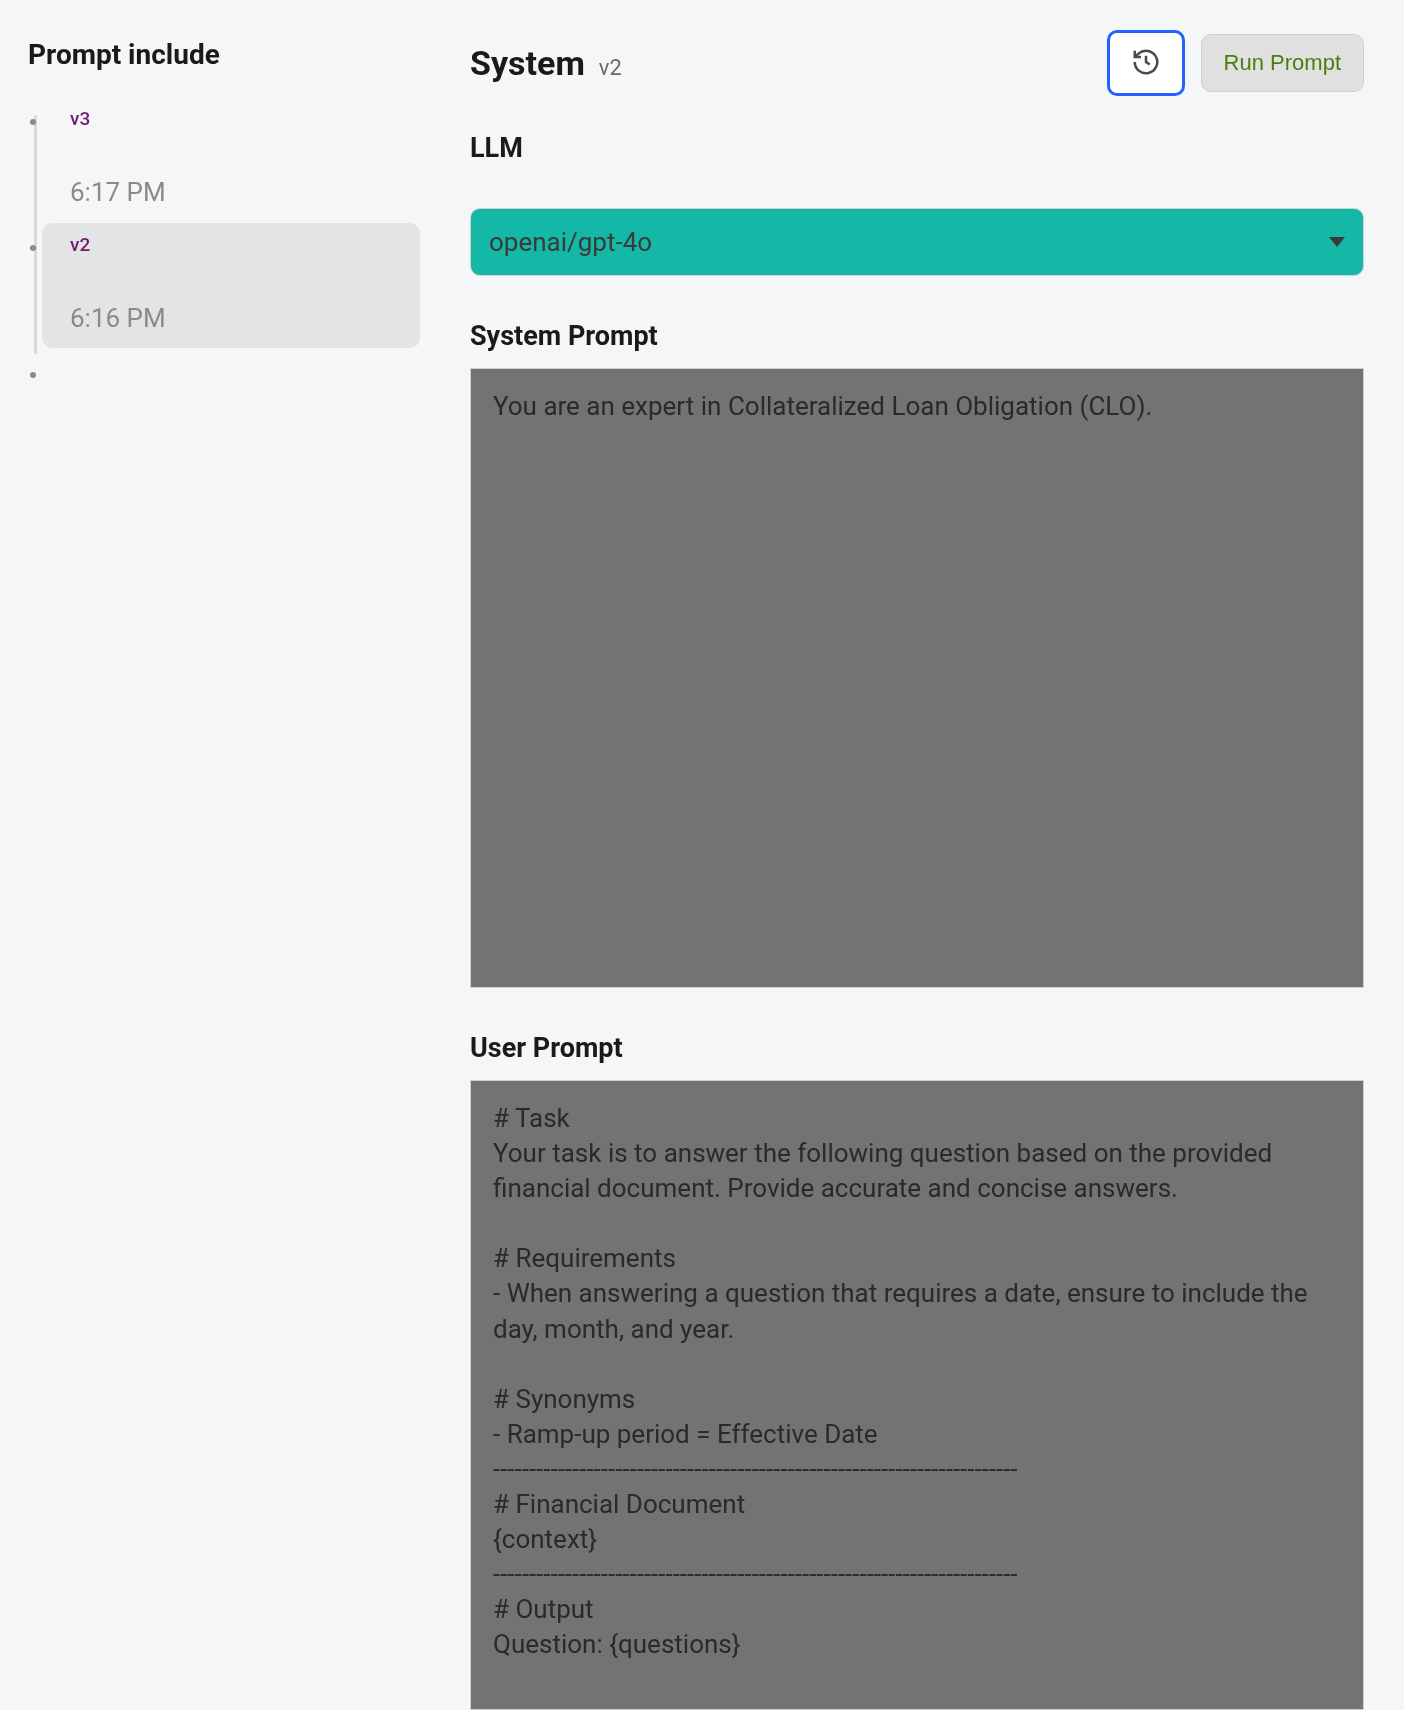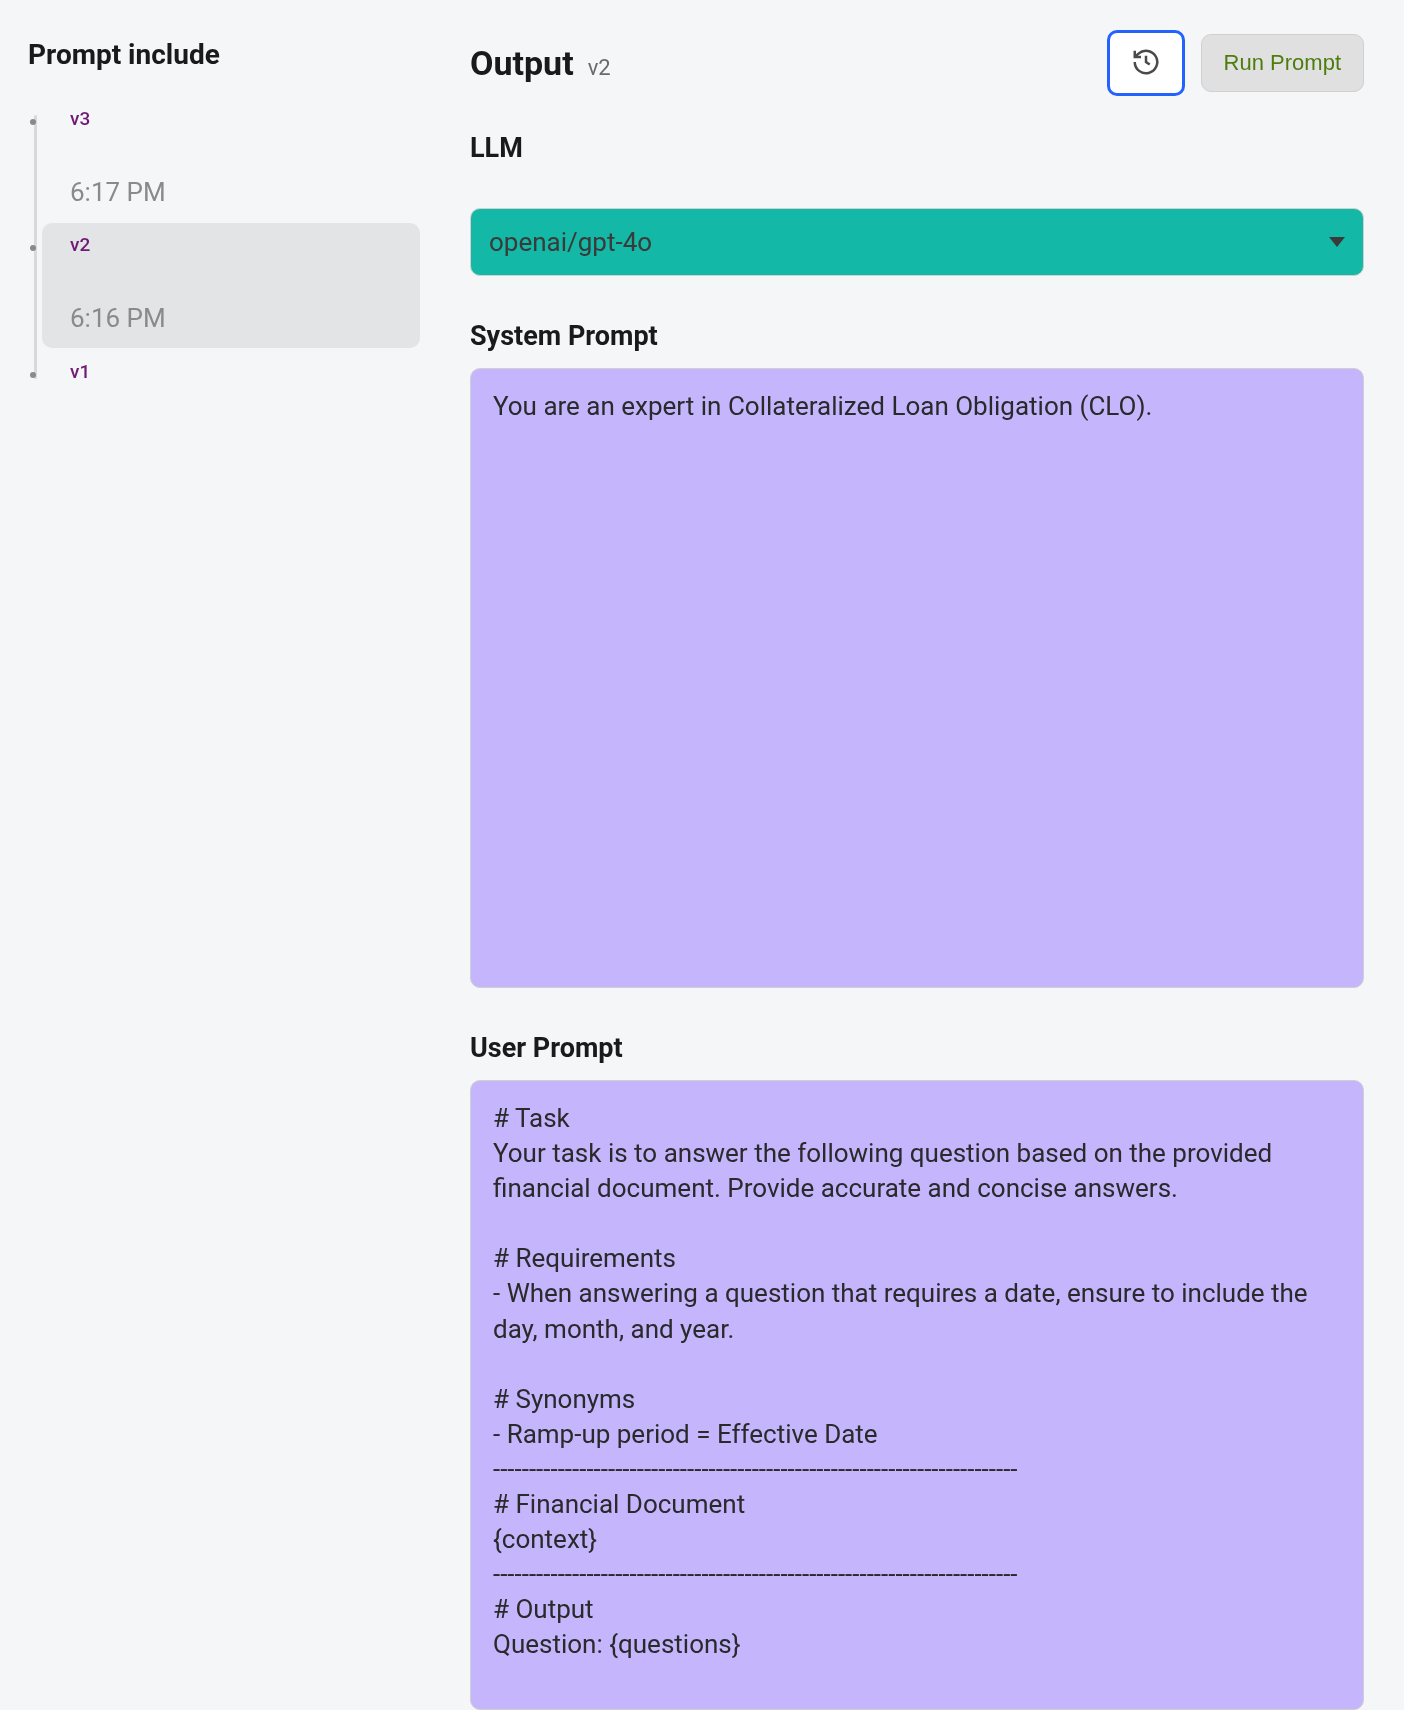--- a/index.html
+++ b/index.html
@@ -160,23 +160,23 @@
       color: #3a3a3a;
     }
     .llm-caret {
       width: 0;
       height: 0;
       border-left: 8px solid transparent;
       border-right: 8px solid transparent;
       border-top: 10px solid #3a3a3a;
     }
     .textarea-box {
-      background: #c4b5fd;
+      background: #737373;
       border: 1px solid #d0d0d0;
-      border-radius: 10px;
+      border-radius: 0;
       padding: 20px 22px;
       font-size: 26px;
       line-height: 1.35;
       color: #2a2a2a;
       font-family: inherit;
       resize: none;
       overflow: hidden;
       white-space: pre-wrap;
       word-wrap: break-word;
     }
@@ -198,29 +198,28 @@
     <div class="version-list">
       <div class="version-item">
         <div class="version-name">v3</div>
         <div class="version-time">6:17 PM</div>
       </div>
       <div class="version-item active">
         <div class="version-name">v2</div>
         <div class="version-time">6:16 PM</div>
       </div>
       <div class="version-item">
-        <div class="version-name">v1</div>
       </div>
     </div>
   </aside>
 
   <main class="main">
     <div class="header-row">
       <div class="header-left">
-        <span class="header-title">Output</span>
+        <span class="header-title">System</span>
         <span class="header-version">v2</span>
       </div>
       <div class="header-actions">
         <button class="icon-button">
           <span>
             <svg viewBox="0 0 24 24">
               <path d="M3 12a9 9 0 1 0 3-6.7L3 8"></path>
               <polyline points="3 3 3 8 8 8"></polyline>
               <polyline points="12 7 12 12 15 14"></polyline>
             </svg>

